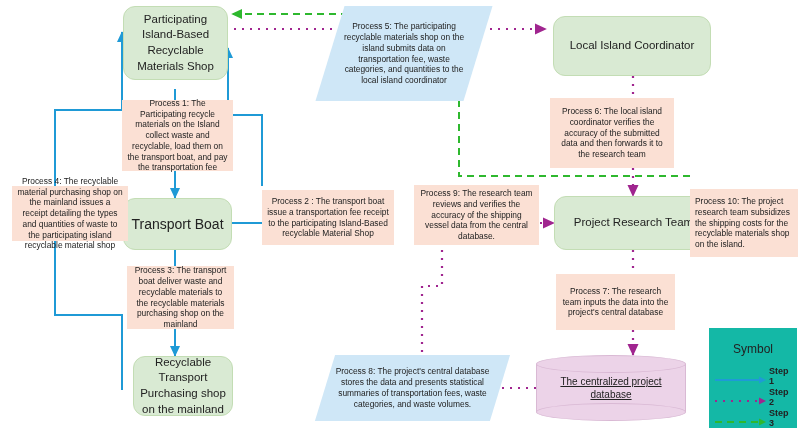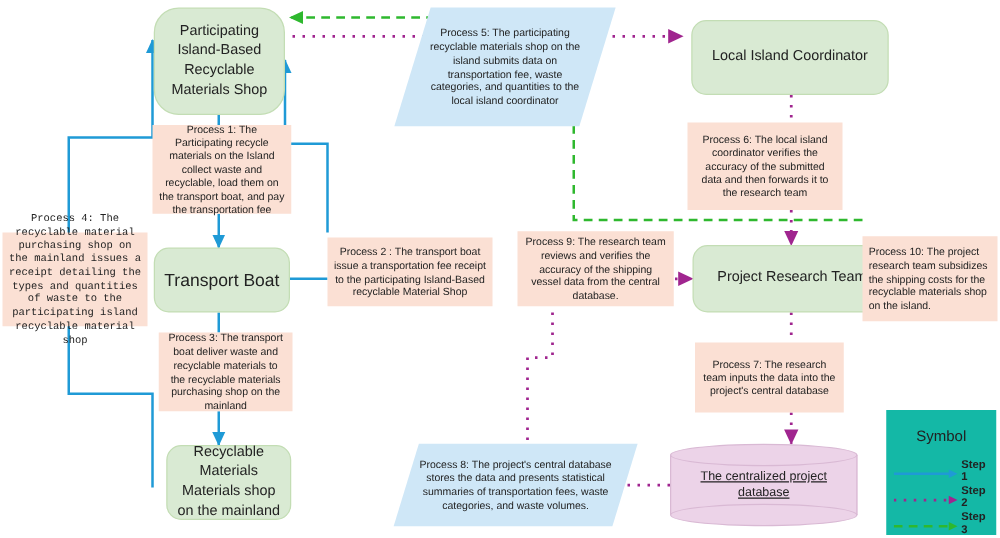--- a/index.html
+++ b/index.html
@@ -87,38 +87,38 @@
       <path d="M536,388 L470,388" stroke="#a0258f" stroke-width="2.2" stroke-dasharray="2,6"></path>
 
       <path d="M422,352 L422,286 L442,286 L442,188" stroke="#a0258f" stroke-width="2.2" stroke-dasharray="2,6" marker-end="url(#ah-purple)"></path>
       <path d="M500,223 L554,223" stroke="#a0258f" stroke-width="2.2" stroke-dasharray="2,6" marker-end="url(#ah-purple)"></path>
 
       <path d="M713,223 L690,223" stroke="#2eb82e" stroke-width="2" stroke-dasharray="7,5"></path>
       <path d="M690,176 L459,176 L459,14 L232,14" stroke="#2eb82e" stroke-width="2" stroke-dasharray="7,5" marker-end="url(#ah-green)"></path>
     </g>
   </svg>
 
-  <div class="node entity" style="left:123px;top:6px;width:105px;height:86px;border-radius:20px;">
+  <div class="node entity" style="left:123px;top:6px;width:105px;height:74px;">
     <span>Participating Island-Based Recyclable Materials Shop</span>
   </div>
 
   <div class="node entity" style="left:553px;top:16px;width:158px;height:60px;">
     <span>Local Island Coordinator</span>
   </div>
 
   <div class="node entity big" style="left:123px;top:198px;width:109px;height:52px;">
     <span>Transport Boat</span>
   </div>
 
   <div class="node entity" style="left:554px;top:196px;width:159px;height:54px;">
     <span>Project Research Team</span>
   </div>
 
   <div class="node entity" style="left:133px;top:356px;width:100px;height:60px;">
-    <span>Recyclable Materials Materials shop on the mainland</span>
+    <span>Recyclable Transport Purchasing shop on the mainland</span>
   </div>
 
   <div class="db" style="left:536px;top:355px;width:150px;height:66px;">
     <div class="body"></div>
     <div class="bot"></div>
     <div class="top"></div>
     <div class="dbtext">The centralized project database</div>
   </div>
 
   <div class="node note" style="left:122px;top:100px;width:111px;height:71px;">
@@ -126,21 +126,21 @@
   </div>
 
   <div class="node note" style="left:262px;top:190px;width:132px;height:55px;">
     <span>Process 2 : The transport boat issue a transportation fee receipt to the participating Island-Based recyclable Material Shop</span>
   </div>
 
   <div class="node note" style="left:127px;top:266px;width:107px;height:63px;">
     <span>Process 3:  The transport boat deliver waste and recyclable materials to the recyclable materials purchasing shop on the mainland</span>
   </div>
 
-  <div class="node note" style="left:2px;top:186px;width:116px;height:75px;font-family:Liberation Mono, monospace;">
+  <div class="node note" style="left:12px;top:186px;width:116px;height:55px;">
     <span>Process 4: The recyclable material purchasing shop on the mainland issues  a receipt detailing the types and quantities of waste to the participating island recyclable material shop</span>
   </div>
 
   <div class="node note" style="left:550px;top:98px;width:124px;height:70px;">
     <span>Process 6: The local island coordinator verifies the accuracy of the submitted data and then forwards it to the research team</span>
   </div>
 
   <div class="node note" style="left:556px;top:274px;width:119px;height:56px;">
     <span>Process 7: The research team inputs the data into the project's central database</span>
   </div>

